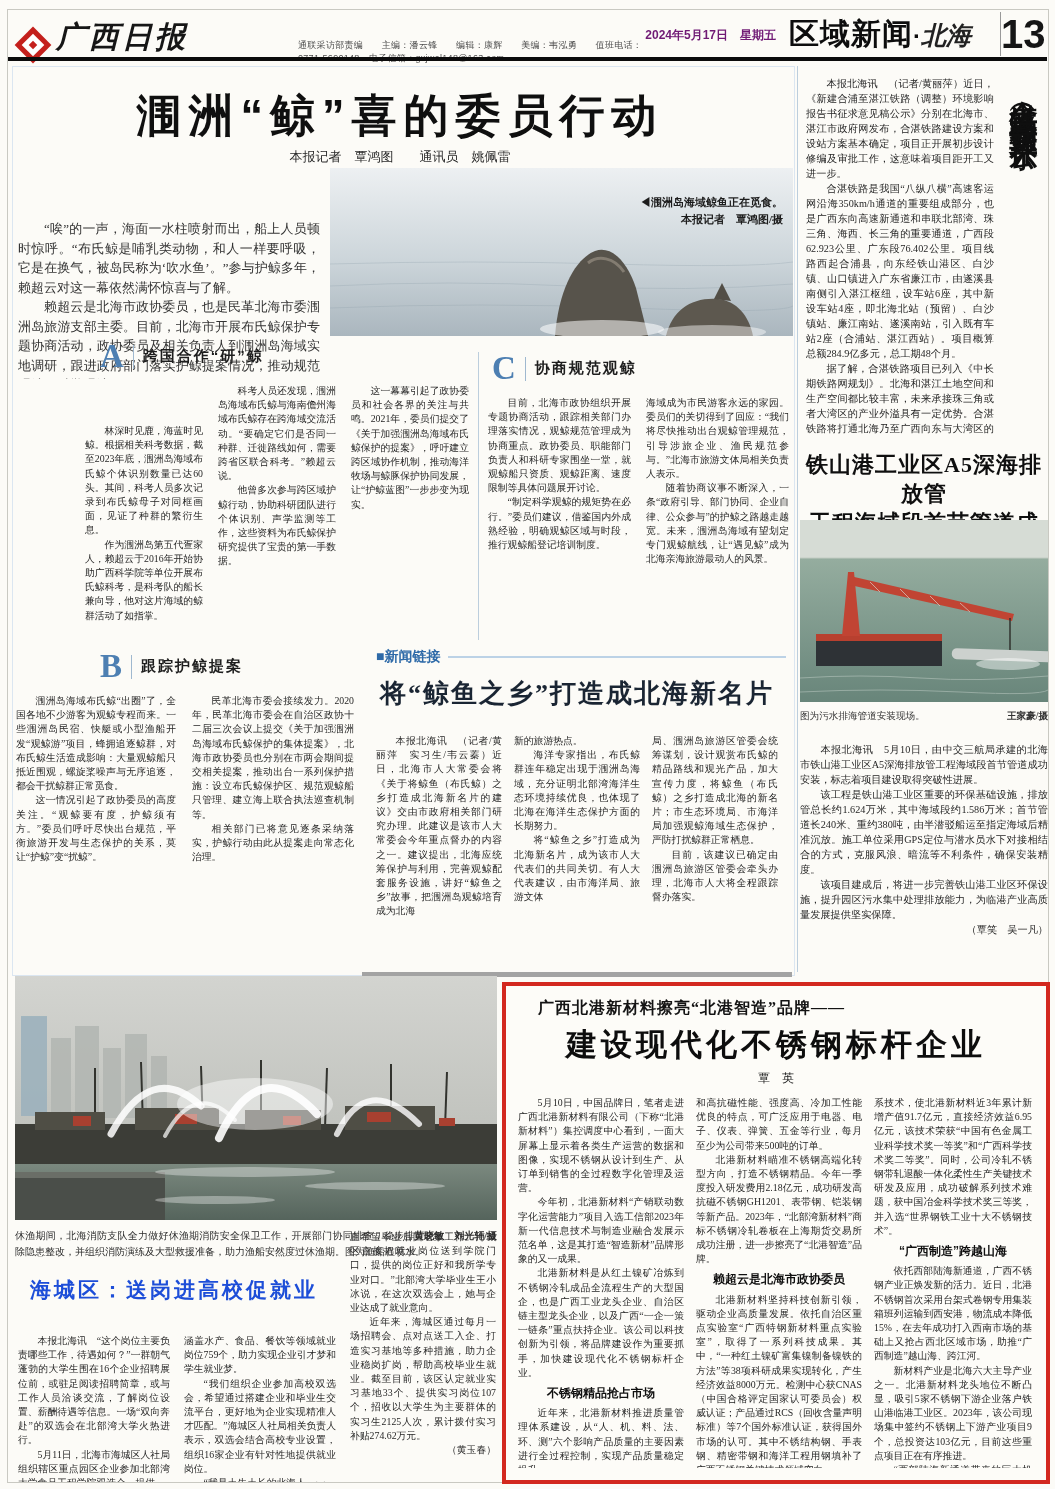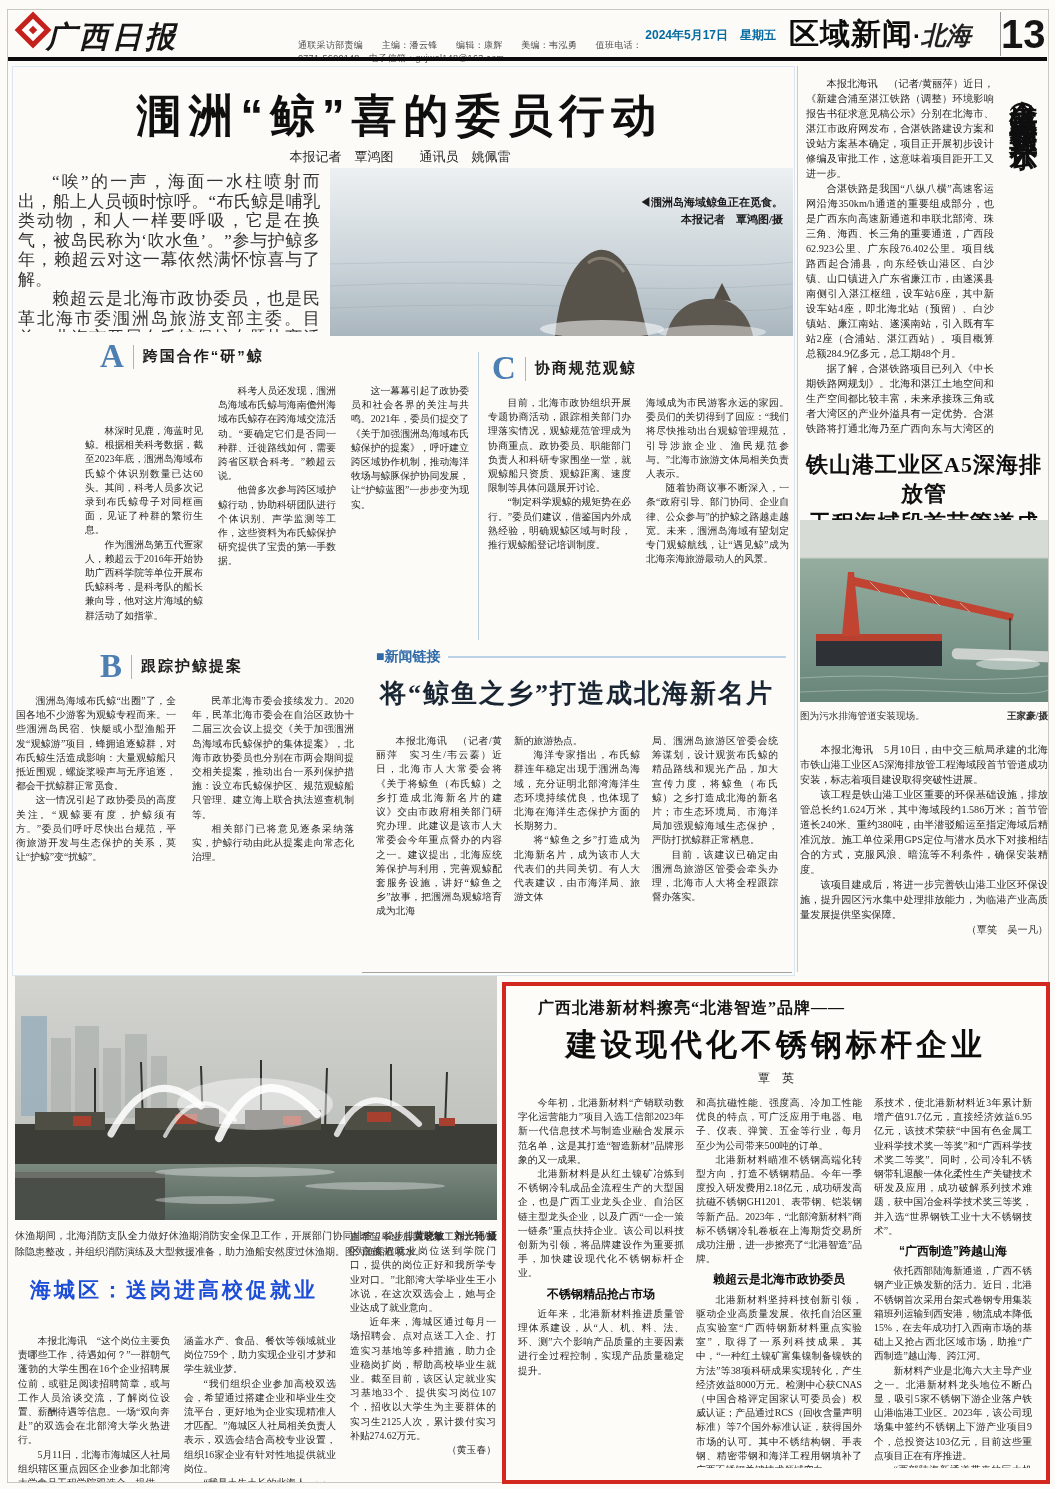--- a/index.html
+++ b/index.html
@@ -2,27 +2,27 @@
 <html><head>
 <meta charset="utf-8">
 <style>
   html,body{margin:0;padding:0;background:#9a9a96;}
   #paper{position:relative;width:1055px;height:1489px;margin:0 auto;background:#fcfbf7;
          font-family:"Liberation Serif",serif;color:#1c1c1c;overflow:hidden;}
   .abs{position:absolute;}
   .page-border{left:7px;top:9px;width:1040px;height:1472px;border:1px solid #c9c9c2;pointer-events:none;}
 
   
-  .masthead-logo{display:flex;align-items:flex-start;}
+  .masthead-logo{display:flex;align-items:flex-end;gap:10px;}
   .logo-diamond{width:26px;height:26px;background:#c4201c;transform:rotate(45deg);display:inline-block;position:relative;flex:0 0 auto;}
   .logo-inner{position:absolute;inset:5px;background:#fff;}
   .logo-core{position:absolute;inset:10px;background:#c4201c;}
   .paper-name{font-weight:bold;font-style:italic;font-size:30px;letter-spacing:3px;color:#161616;}
   .staff-line{font-size:9px;color:#4c4c4c;font-family:"Liberation Sans",sans-serif;letter-spacing:.3px;}
-  .date-line{font-size:12px;font-weight:bold;font-family:"Liberation Sans",sans-serif;text-align:right;color:#0369a1;}
+  .date-line{font-size:12px;font-weight:bold;font-family:"Liberation Sans",sans-serif;text-align:right;color:#701a75;}
   .section-title{font-family:"Liberation Sans",sans-serif;white-space:nowrap;}
   .sec-name{font-size:30px;font-weight:900;letter-spacing:1px;color:#0d0d0d;}
   .sec-dot{font-size:24px;font-weight:bold;color:#0d0d0d;}
   .sec-region{font-size:25px;font-style:italic;font-family:"Liberation Serif",serif;font-weight:bold;color:#222;}
   .page-number{font-size:40px;font-weight:900;font-family:"Liberation Sans",sans-serif;color:#151515;text-align:center;border-left:1px solid #999;height:44px;line-height:44px;}
   .black-rule{background:#0b0b0b;}
 
   
   .lead-frame{border:1px solid #dbe6f1;}
   .lead-headline{font-family:"Liberation Sans",sans-serif;font-weight:900;font-size:45px;letter-spacing:7px;text-align:center;color:#0f0f0f;}
@@ -30,29 +30,29 @@
   .photo{overflow:hidden;}
   .whale-caption{position:absolute;right:10px;top:16px;text-align:right;font-size:11px;font-weight:bold;color:#1d1d1d;line-height:17px;margin-top:10px;}
   .col{text-align:justify;overflow:hidden;color:#262626;}
   .col p{margin:0;}
   .para{text-indent:2em;margin:0;}
   .cont{text-indent:0;}
   .col-sig{text-indent:0;text-align:right;}
   .col-subhead{font-family:"Liberation Sans",sans-serif;font-weight:bold;font-size:12px;text-align:center;margin:6px 0;color:#101010;}
   .f10{font-size:9.8px;line-height:14.2px;}
   .f102{font-size:10.2px;line-height:15px;}
-  .intro{font-size:17px;line-height:19.5px;color:#333;}
+  .intro{font-size:13px;line-height:19.5px;color:#333;margin-top:47px;}
   .sec-header{display:flex;align-items:center;gap:9px;}
   .sec-letter{font-size:33px;line-height:1;color:#4d7fb2;font-weight:bold;}
   .sec-div{width:1px;height:24px;background:#9fb8cf;}
   .sec-title-txt{font-family:"Liberation Sans",sans-serif;font-weight:bold;font-size:15px;letter-spacing:2px;color:#1e1e1e;}
   .vline{background:#bccedd;width:1px;}
 
   
-  .nl-box{border-bottom:1px solid #a3a3a3;text-decoration:underline;}
+  .nl-box{border-bottom:5px solid #a3a3a3;text-decoration:underline;}
   .nl-labelrow{position:absolute;left:14px;top:2px;right:6px;display:flex;align-items:center;gap:8px;}
   .nl-label{color:#2e6aa8;font-weight:bold;font-size:14px;font-family:"Liberation Sans",sans-serif;white-space:nowrap;}
   .nl-line{flex:1;height:2px;background:#bcd2e6;}
   .nl-headline{position:absolute;left:0;top:30px;width:100%;text-align:center;font-size:26px;font-weight:bold;letter-spacing:2px;color:#1a2533;}
   .nl-col{position:absolute;top:88px;height:228px;}
 
   
   .rail-vhead{writing-mode:vertical-rl;font-size:28px;font-weight:bold;letter-spacing:4px;color:#0f0f0f;line-height:46px;text-align:left;}
   .railB-headline{font-size:22px;line-height:29px;font-weight:bold;text-align:center;color:#0f0f0f;letter-spacing:1px;}
   .cap-row{display:flex;justify-content:space-between;font-size:9.6px;color:#333;}
@@ -329,20 +329,21 @@
       <p class="para cont">直希望毕业后回老家工作。海城区直接把就业岗位送到学院门口，提供的岗位正好和我所学专业对口。”北部湾大学毕业生王小冰说，在这次双选会上，她与企业达成了就业意向。</p>
       <p class="para">近年来，海城区通过每月一场招聘会、点对点送工入企、打造实习基地等多种措施，助力企业稳岗扩岗，帮助高校毕业生就业。截至目前，该区认定就业实习基地33个、提供实习岗位107个，招收以大学生为主要群体的实习生2125人次，累计拨付实习补贴274.62万元。</p>
       <p class="para col-sig">（黄玉春）</p>
     </div>
 
   <div class="abs redbox" style="left:502px;top:982px;width:540px;height:494px;">
     <div class="rb-kicker">广西北港新材料擦亮“北港智造”品牌——</div>
     <div class="rb-headline">建设现代化不锈钢标杆企业</div>
     <div class="rb-byline">覃　英</div>
     <div class="rb-col col f10" style="left:12px;width:166px;">
+        <p class="para">5月10日，中国品牌日，笔者走进广西北港新材料有限公司（下称“北港新材料”）集控调度中心看到，一面大屏幕上显示着各类生产运营的数据和图像，实现不锈钢从设计到生产、从订单到销售的全过程数字化管理及运营。</p>
         <p class="para">今年初，北港新材料“产销联动数字化运营能力”项目入选工信部2023年新一代信息技术与制造业融合发展示范名单，这是其打造“智造新材”品牌形象的又一成果。</p>
         <p class="para">北港新材料是从红土镍矿冶炼到不锈钢冷轧成品全流程生产的大型国企，也是广西工业龙头企业、自治区链主型龙头企业，以及广西“一企一策一链条”重点扶持企业。该公司以科技创新为引领，将品牌建设作为重要抓手，加快建设现代化不锈钢标杆企业。</p>
         <div class="col-subhead">不锈钢精品抢占市场</div>
         <p class="para">近年来，北港新材料推进质量管理体系建设，从“人、机、料、法、环、测”六个影响产品质量的主要因素进行全过程控制，实现产品质量稳定提升。</p>
       </div>
     <div class="rb-col col f10" style="left:190px;width:166px;">
         <p class="para cont">和高抗磁性能、强度高、冷加工性能优良的特点，可广泛应用于电器、电子、仪表、弹簧、五金等行业，每月至少为公司带来500吨的订单。</p>
         <p class="para">北港新材料瞄准不锈钢高端化转型方向，打造不锈钢精品。今年一季度投入研发费用2.18亿元，成功研发高抗磁不锈钢GH1201、表带钢、铠装钢等新产品。2023年，“北部湾新材料”商标不锈钢冷轧卷板在上海期货交易所成功注册，进一步擦亮了“北港智造”品牌。</p>
         <div class="col-subhead">赖超云是北海市政协委员</div>
         <p class="para">北港新材料坚持科技创新引领，驱动企业高质量发展。依托自治区重点实验室“广西特钢新材料重点实验室”，取得了一系列科技成果。其中，“一种红土镍矿富集镍制备镍铁的方法”等38项科研成果实现转化，产生经济效益8000万元。检测中心获CNAS（中国合格评定国家认可委员会）权威认证；产品通过RCS（回收含量声明标准）等7个国外标准认证，获得国外市场的认可。其中不锈结构钢、手表钢、精密带钢和海洋工程用钢填补了广西不锈钢关键技术领域空白。</p>

